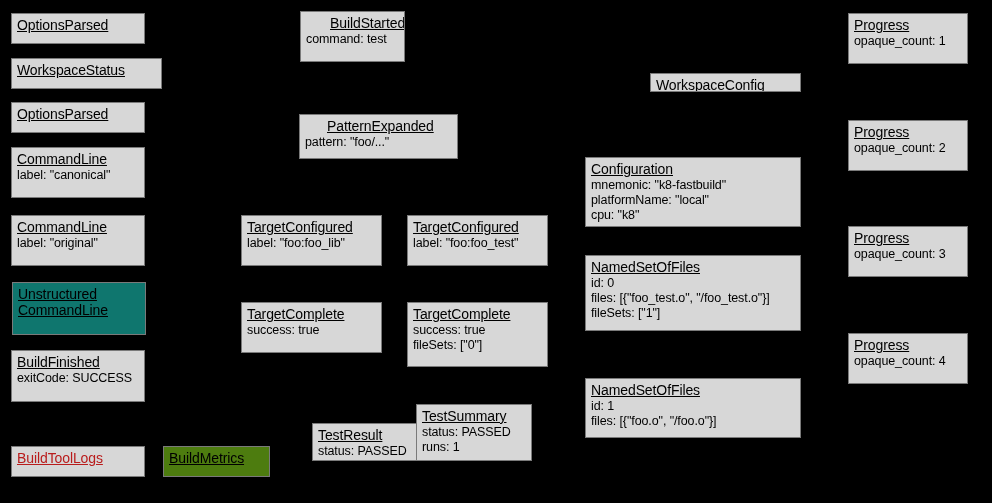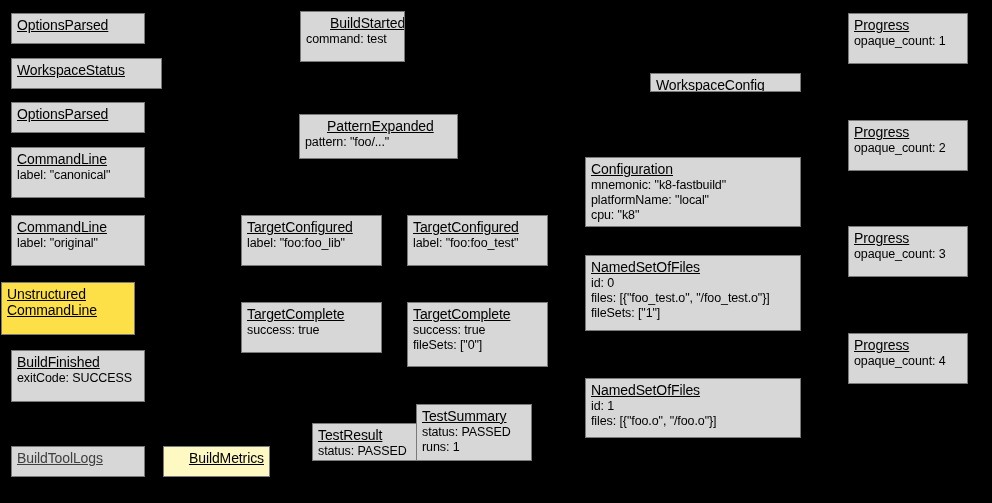--- a/index.html
+++ b/index.html
@@ -62,32 +62,32 @@
       <div class="node-title" style="color: rgb(0, 0, 0);">OptionsParsed</div>
     </div>
     <div class="node" style="left: 11px; top: 147px; width: 134px; height: 51px; background: rgb(215, 215, 215); border-color: rgb(122, 122, 122);">
       <div class="node-title" style="color: rgb(0, 0, 0);">CommandLine</div>
       <div class="node-fields" style="color: rgb(0, 0, 0);">label: "canonical"</div>
     </div>
     <div class="node" style="left: 11px; top: 215px; width: 134px; height: 51px; background: rgb(215, 215, 215); border-color: rgb(122, 122, 122);">
       <div class="node-title" style="color: rgb(0, 0, 0);">CommandLine</div>
       <div class="node-fields" style="color: rgb(0, 0, 0);">label: "original"</div>
     </div>
-    <div class="node" style="left: 1px; top: 282px; width: 134px; height: 53px; background: #fde047; border-color: rgb(122, 122, 122);">
+    <div class="node" style="left: 12px; top: 282px; width: 134px; height: 53px; background: #0f766e; border-color: rgb(122, 122, 122);">
       <div class="node-title" style="color: rgb(0, 0, 0);">Unstructured
 CommandLine</div>
     </div>
     <div class="node" style="left: 11px; top: 350px; width: 134px; height: 52px; background: rgb(215, 215, 215); border-color: rgb(122, 122, 122);">
       <div class="node-title" style="color: rgb(0, 0, 0);">BuildFinished</div>
       <div class="node-fields" style="color: rgb(0, 0, 0);">exitCode: SUCCESS</div>
     </div>
     <div class="node" style="left: 11px; top: 446px; width: 134px; height: 31px; background: rgb(215, 215, 215); border-color: rgb(122, 122, 122);">
-      <div class="node-title" style="color: #404040;">BuildToolLogs</div>
+      <div class="node-title" style="color: #b91c1c;">BuildToolLogs</div>
     </div>
-    <div class="node" style="left: 163px; top: 446px; width: 107px; height: 31px; background: #fef9c3; border-color: rgb(122, 122, 122); text-align: right;">
+    <div class="node" style="left: 163px; top: 446px; width: 107px; height: 31px; background: #4d7c0f; border-color: rgb(122, 122, 122);">
       <div class="node-title" style="color: rgb(0, 0, 0);">BuildMetrics</div>
     </div>
     <div class="node" style="left: 300px; top: 11px; width: 105px; height: 51px; background: rgb(215, 215, 215); border-color: rgb(122, 122, 122);">
       <div class="node-title" style="color: rgb(0, 0, 0); padding-left: 24px;">BuildStarted</div>
       <div class="node-fields" style="color: rgb(0, 0, 0);">command: test</div>
     </div>
     <div class="node" style="left: 299px; top: 114px; width: 159px; height: 45px; background: rgb(215, 215, 215); border-color: rgb(122, 122, 122);">
       <div class="node-title" style="color: rgb(0, 0, 0); padding-left: 22px;">PatternExpanded</div>
       <div class="node-fields" style="color: rgb(0, 0, 0);">pattern: "foo/..."</div>
     </div>

